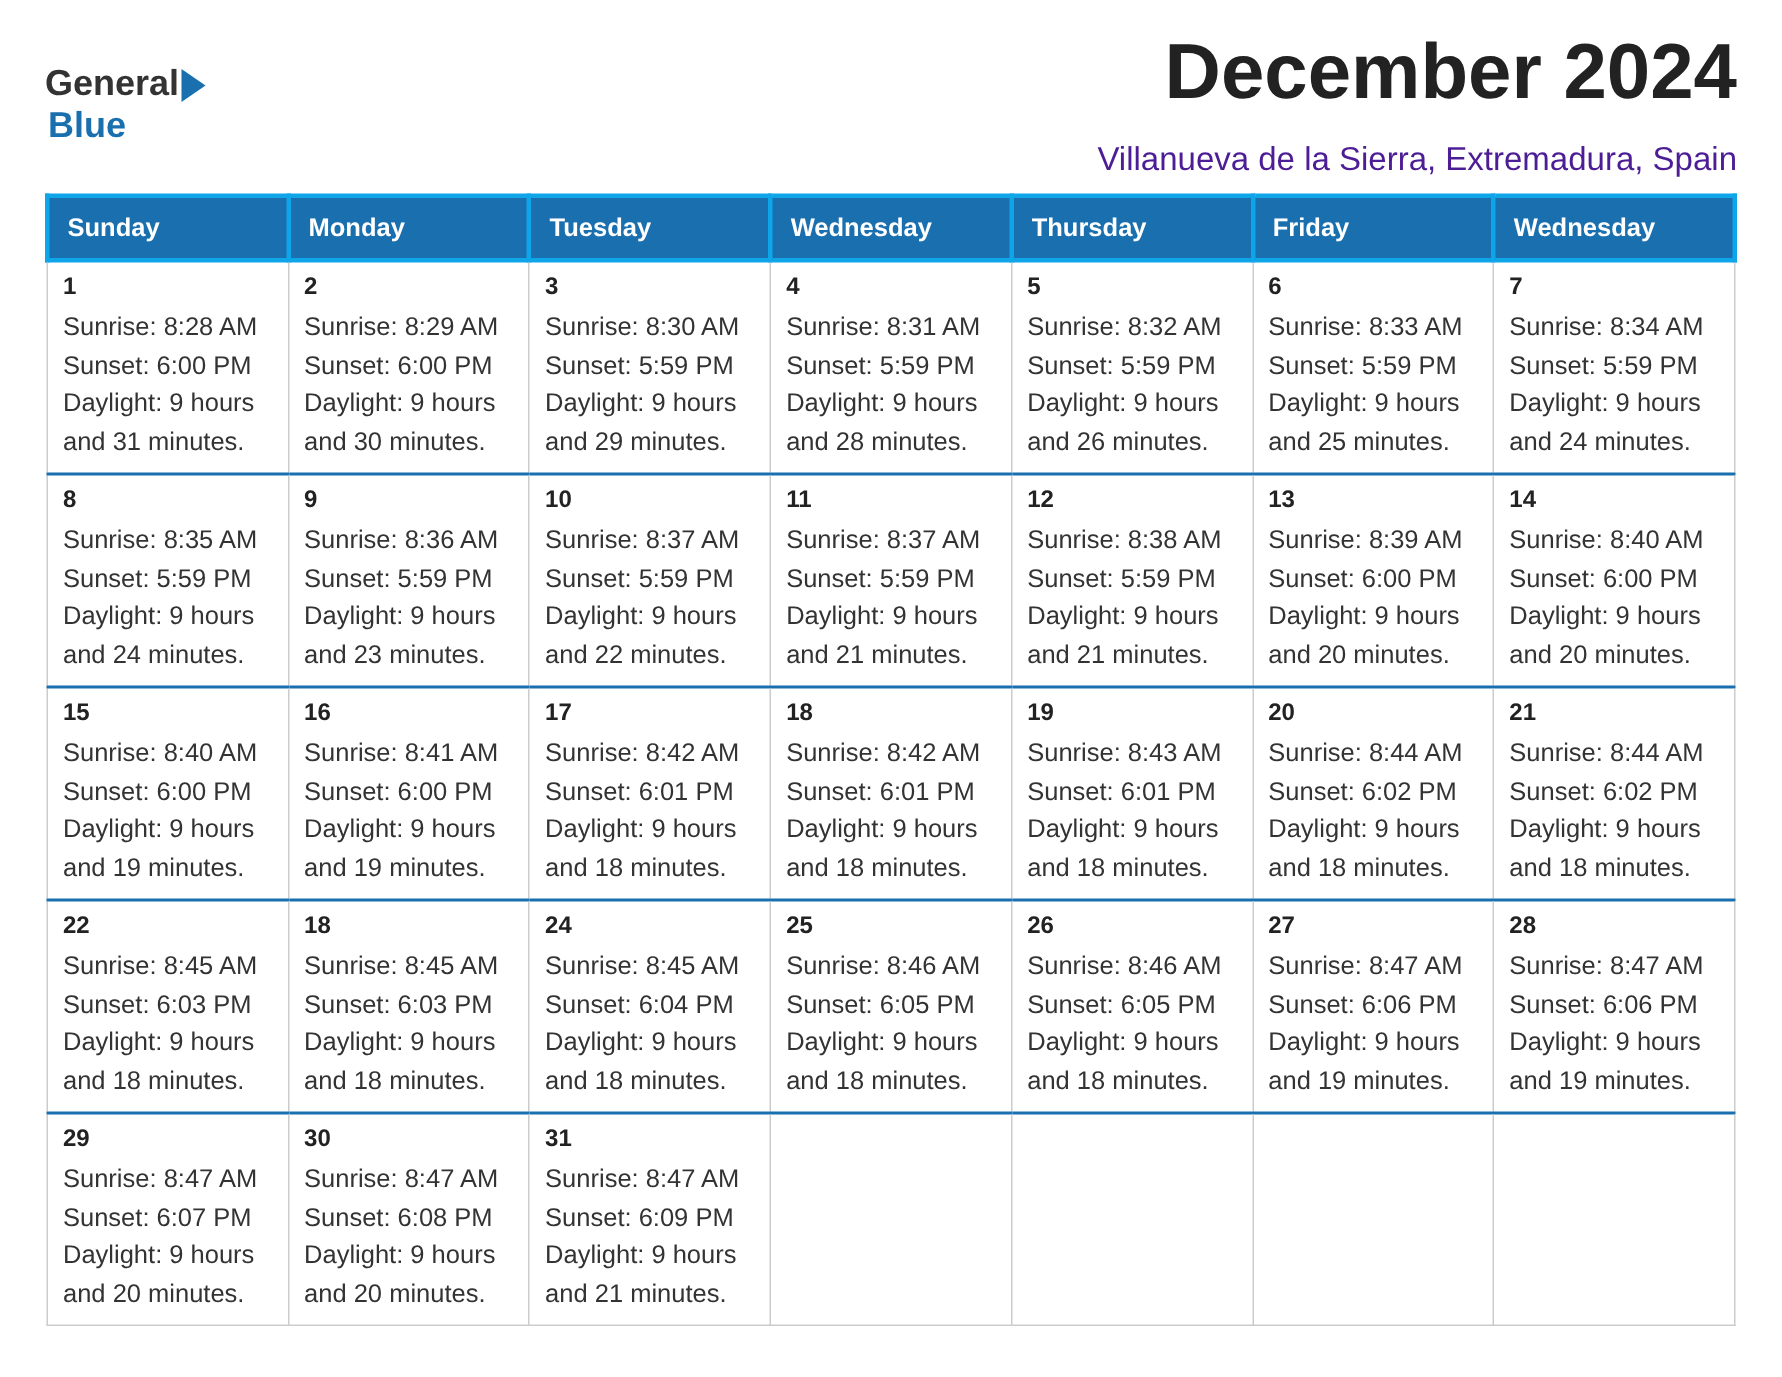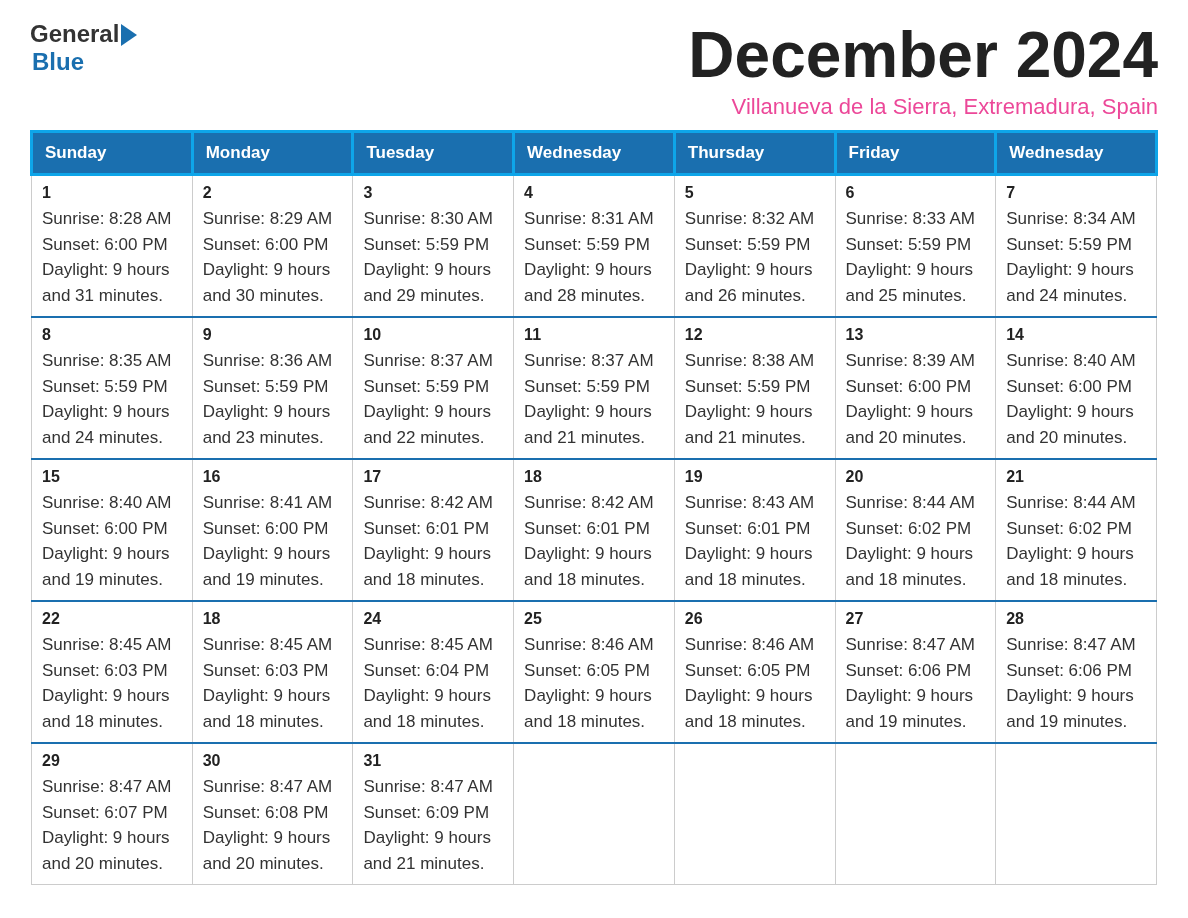--- a/index.html
+++ b/index.html
@@ -6,21 +6,21 @@
     body {
       font-family: Arial, sans-serif;
       background: #fff;
       width: 1188px;
       min-height: 918px;
       padding: 20px 30px;
     }
     .header {
       display: flex;
       justify-content: space-between;
-      align-items: flex-start;
+      align-items: center;
       margin-bottom: 10px;
     }
     .logo-area {
       display: flex;
       flex-direction: column;
     }
     .logo-line1 {
       display: flex;
       align-items: center;
     }
@@ -43,29 +43,29 @@
       font-size: 24px;
       font-weight: bold;
       color: #1a6faf;
       margin-left: 2px;
       margin-top: 48px;
     }
     .title-area {
       text-align: right;
     }
     .month-title {
-      font-size: 64px;
+      font-size: 52px;
       font-weight: bold;
       color: #222;
       line-height: 1.1;
     }
     .location-title {
       font-size: 22px;
-      color: #ec4899;
-      margin-top: 4px;
+      color: #4c1d95;
+      margin-top: 16px;
     }
     .calendar-table {
       width: 100%;
       border-collapse: collapse;
       margin-top: 8px;
     }
     .calendar-table th {
       background-color: #1a6faf;
       color: #fff;
       font-size: 17px;

